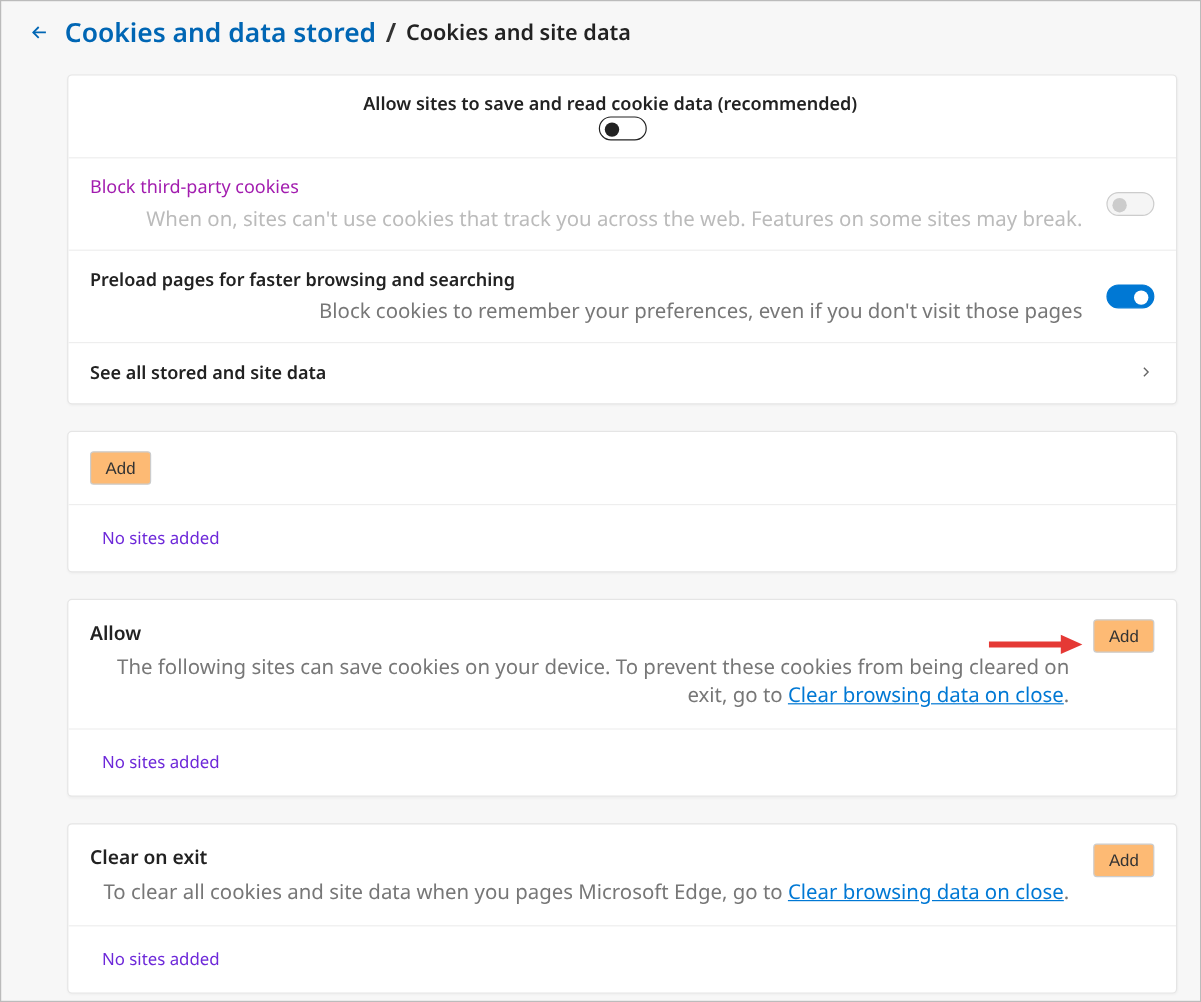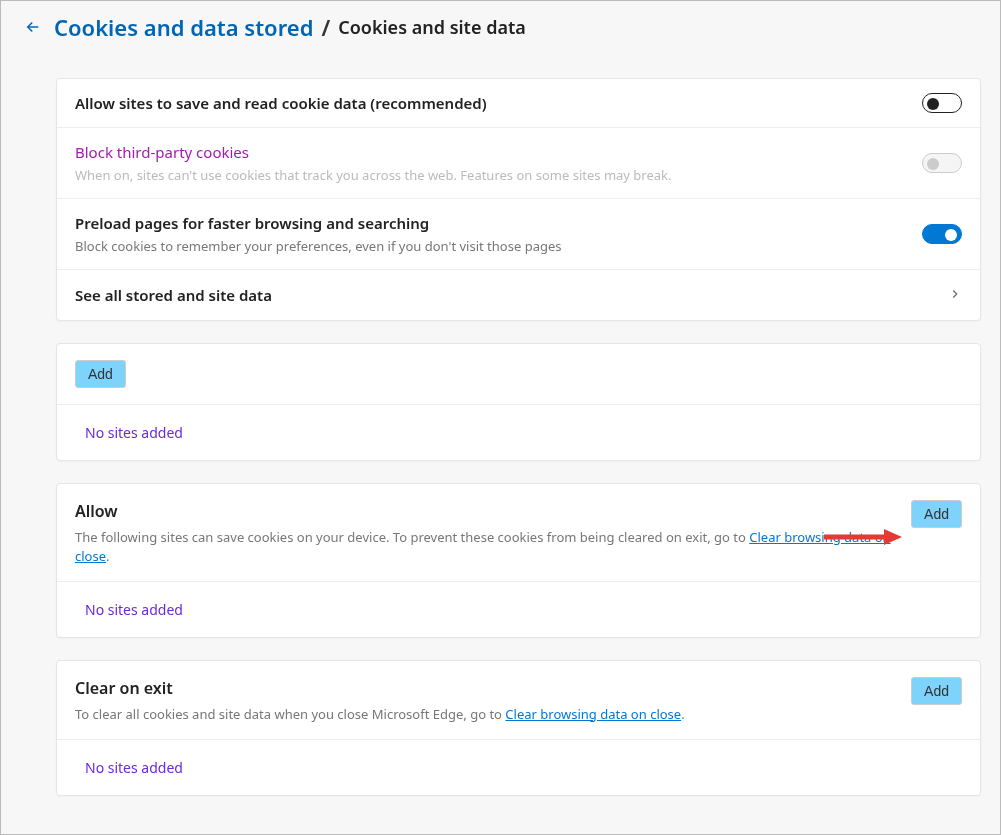--- a/index.html
+++ b/index.html
@@ -15,21 +15,21 @@
       overflow: hidden;
       position: relative;
     }
     .page {
       padding: 12px 20px 0 20px;
     }
     .breadcrumb {
       display: flex;
       align-items: center;
       gap: 12px;
-      margin-bottom: 36px;
+      margin-bottom: 20px;
       margin-left: 4px;
     }
     .back-arrow {
       color: #0066b4;
       display: flex;
       align-items: center;
       cursor: pointer;
     }
     .back-arrow svg {
       width: 18px;
@@ -65,39 +65,41 @@
     }
     .row {
       display: flex;
       align-items: center;
       justify-content: space-between;
       padding: 14px 18px;
       border-top: 1px solid #eee;
     }
     .row:first-child {
       border-top: none;
+      flex-direction: column;
     }
     .row-text {
       flex: 1;
       padding-right: 20px;
     }
     .row-title {
       font-size: 15px;
       font-weight: 600;
       color: #222;
     }
     .row-title.disabled {
       color: #a21caf;
       font-weight: 400;
     }
     .row-desc {
-      font-size: 13px;
+      font-size: 17px;
       color: #777;
       margin-top: 4px;
       line-height: 1.4;
+      text-align: right;
     }
     .row-desc.disabled {
       color: #bbb;
     }
     .row-desc .link {
       color: #0078d4;
       text-decoration: underline;
       cursor: pointer;
     }
     .toggle {
@@ -153,21 +155,21 @@
       justify-content: space-between;
       padding: 16px 18px 16px 18px;
     }
     .section-header .row-text .row-title {
       font-size: 16px;
     }
     .section-header .row-desc {
       margin-top: 6px;
     }
     .add-btn {
-      background: #7dd3fc;
+      background: #fdba74;
       border: 1px solid #ccc;
       border-radius: 3px;
       padding: 5px 12px;
       font-size: 14px;
       cursor: pointer;
       color: #333;
       flex-shrink: 0;
     }
     .empty-row {
       padding: 18px 28px;
@@ -273,21 +275,21 @@
         <button class="add-btn">Add</button>
       </div>
       <div class="empty-row">No sites added</div>
     </div>
 
     <div class="card" style="margin-bottom:1px;">
       <div class="section-header">
         <div class="row-text">
           <div class="row-title">Clear on exit</div>
           <div class="row-desc">
-            <span>To clear all cookies and site data when you close Microsoft Edge, go to </span><span class="link">Clear browsing data on close</span><span>.</span>
+            <span>To clear all cookies and site data when you pages Microsoft Edge, go to </span><span class="link">Clear browsing data on close</span><span>.</span>
           </div>
         </div>
         <button class="add-btn">Add</button>
       </div>
       <div class="empty-row">No sites added</div>
     </div>
 
   </div>
 </div>
 

